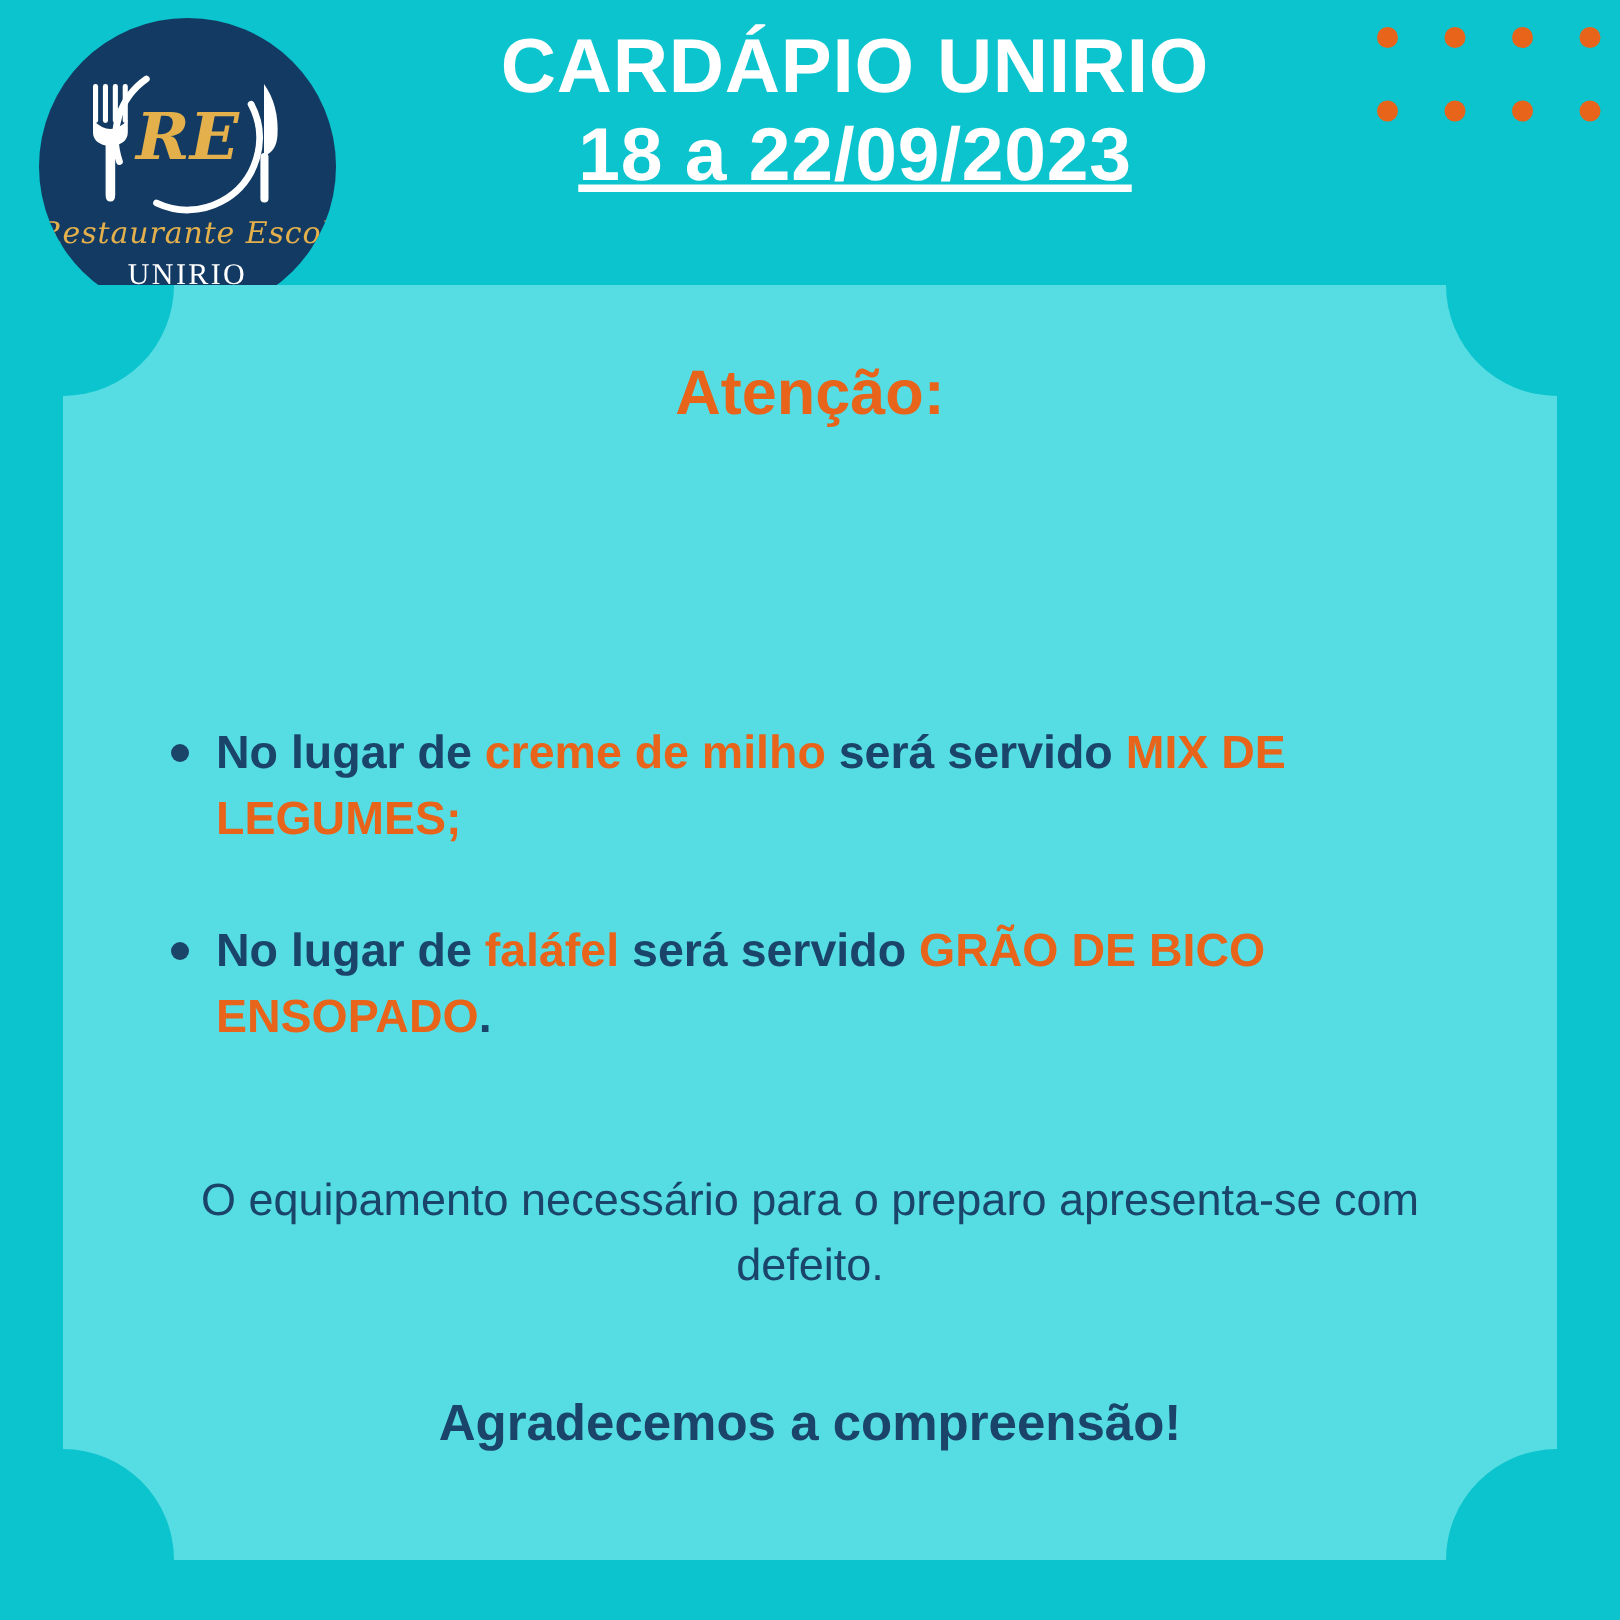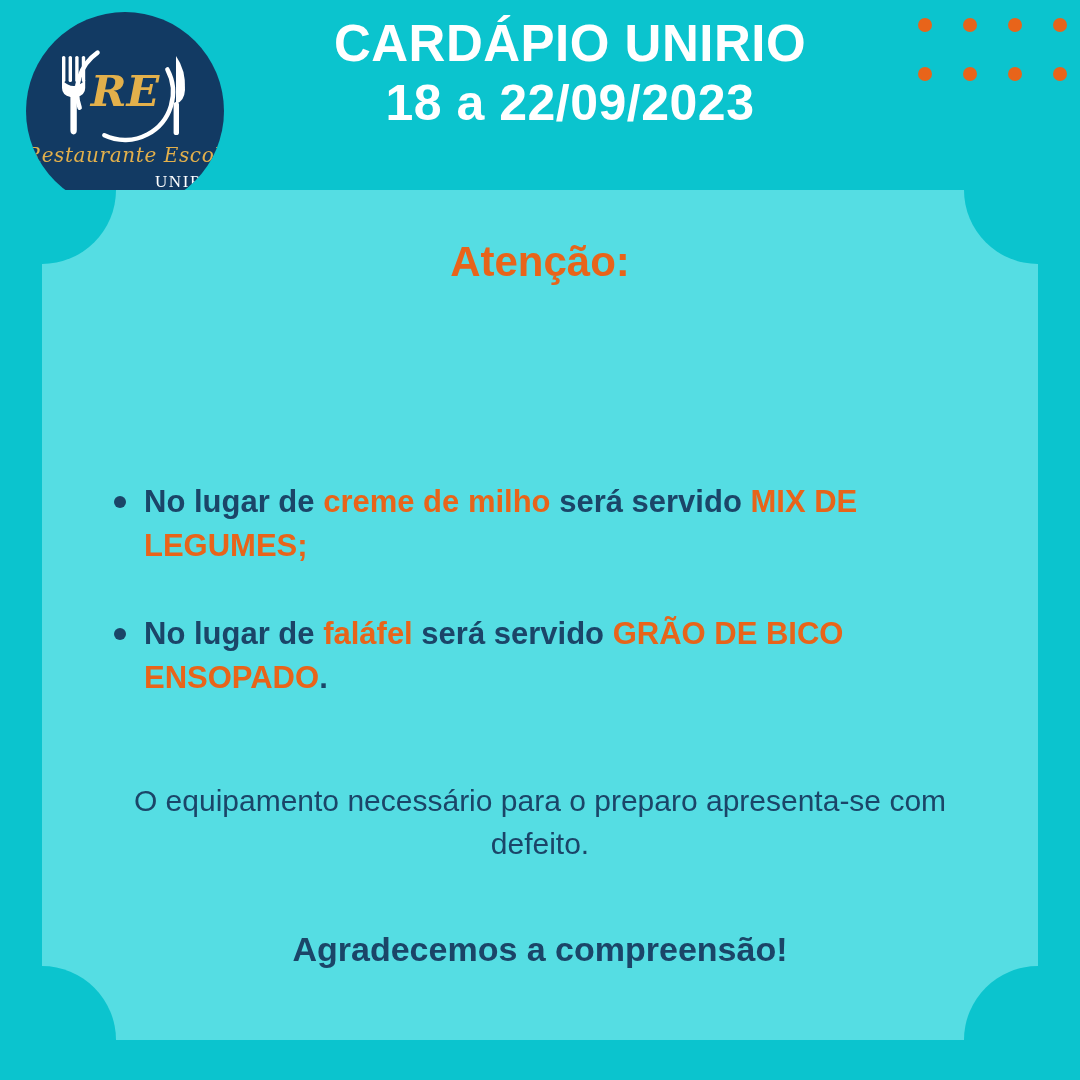--- a/index.html
+++ b/index.html
@@ -58,24 +58,24 @@
     font-style: italic;
     font-size: 20px;
     letter-spacing: 0.6px;
     white-space: nowrap;
   }
   .logo-sub {
     position: absolute;
     left: 0;
     right: 0;
     top: 160px;
-    text-align: right;
+    text-align: center;
     color: #FFFFFF;
     font-family: "Liberation Serif", serif;
-    font-size: 17px;
+    font-size: 20px;
     letter-spacing: 1.6px;
   }
 
   .header-title-wrap {
     position: absolute;
     left: 230px;
     top: 16px;
     width: 680px;
     text-align: center;
     color: #FFFFFF;
@@ -87,20 +87,21 @@
     line-height: 1.08;
     white-space: nowrap;
   }
   .title-line2 {
     font-size: 50px;
     font-weight: bold;
     letter-spacing: 0.5px;
     line-height: 1.15;
     margin-top: 4px;
     white-space: nowrap;
+    text-decoration: underline;
   }
 
   .dots {
     position: absolute;
     left: 918px;
     top: 18px;
     display: grid;
     grid-template-columns: repeat(4, 14px);
     grid-auto-rows: 14px;
     column-gap: 31px;

